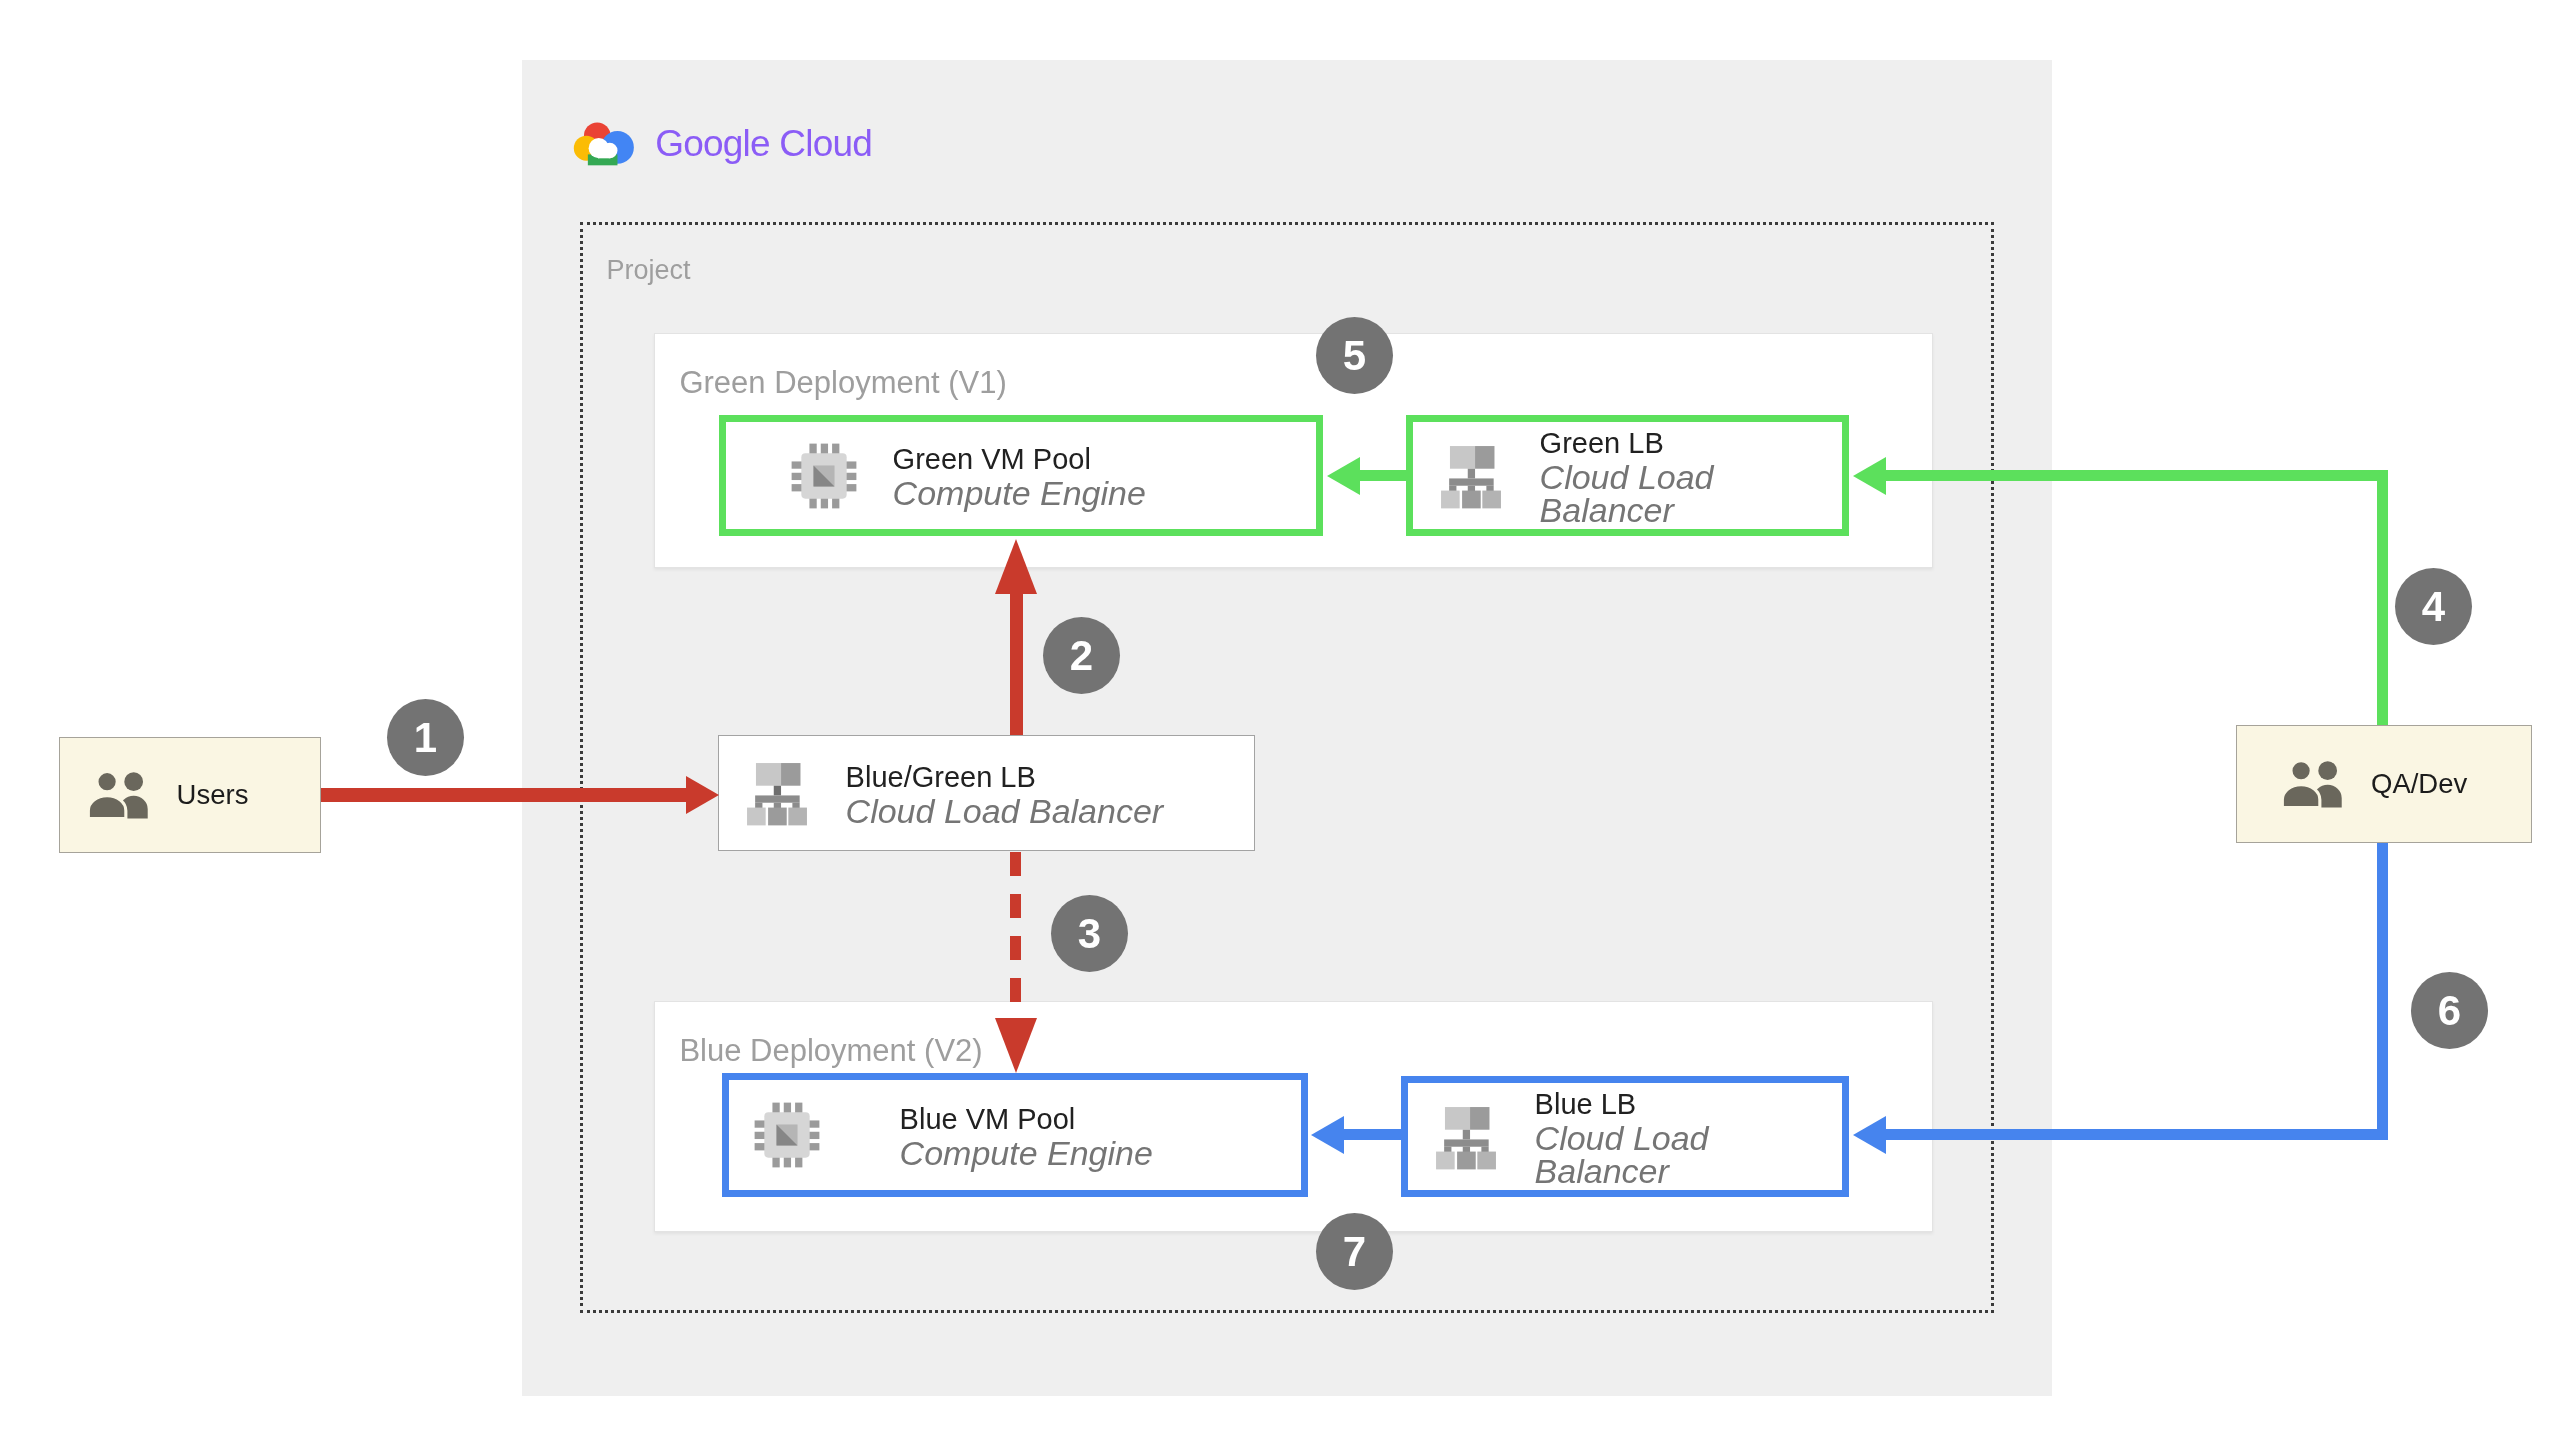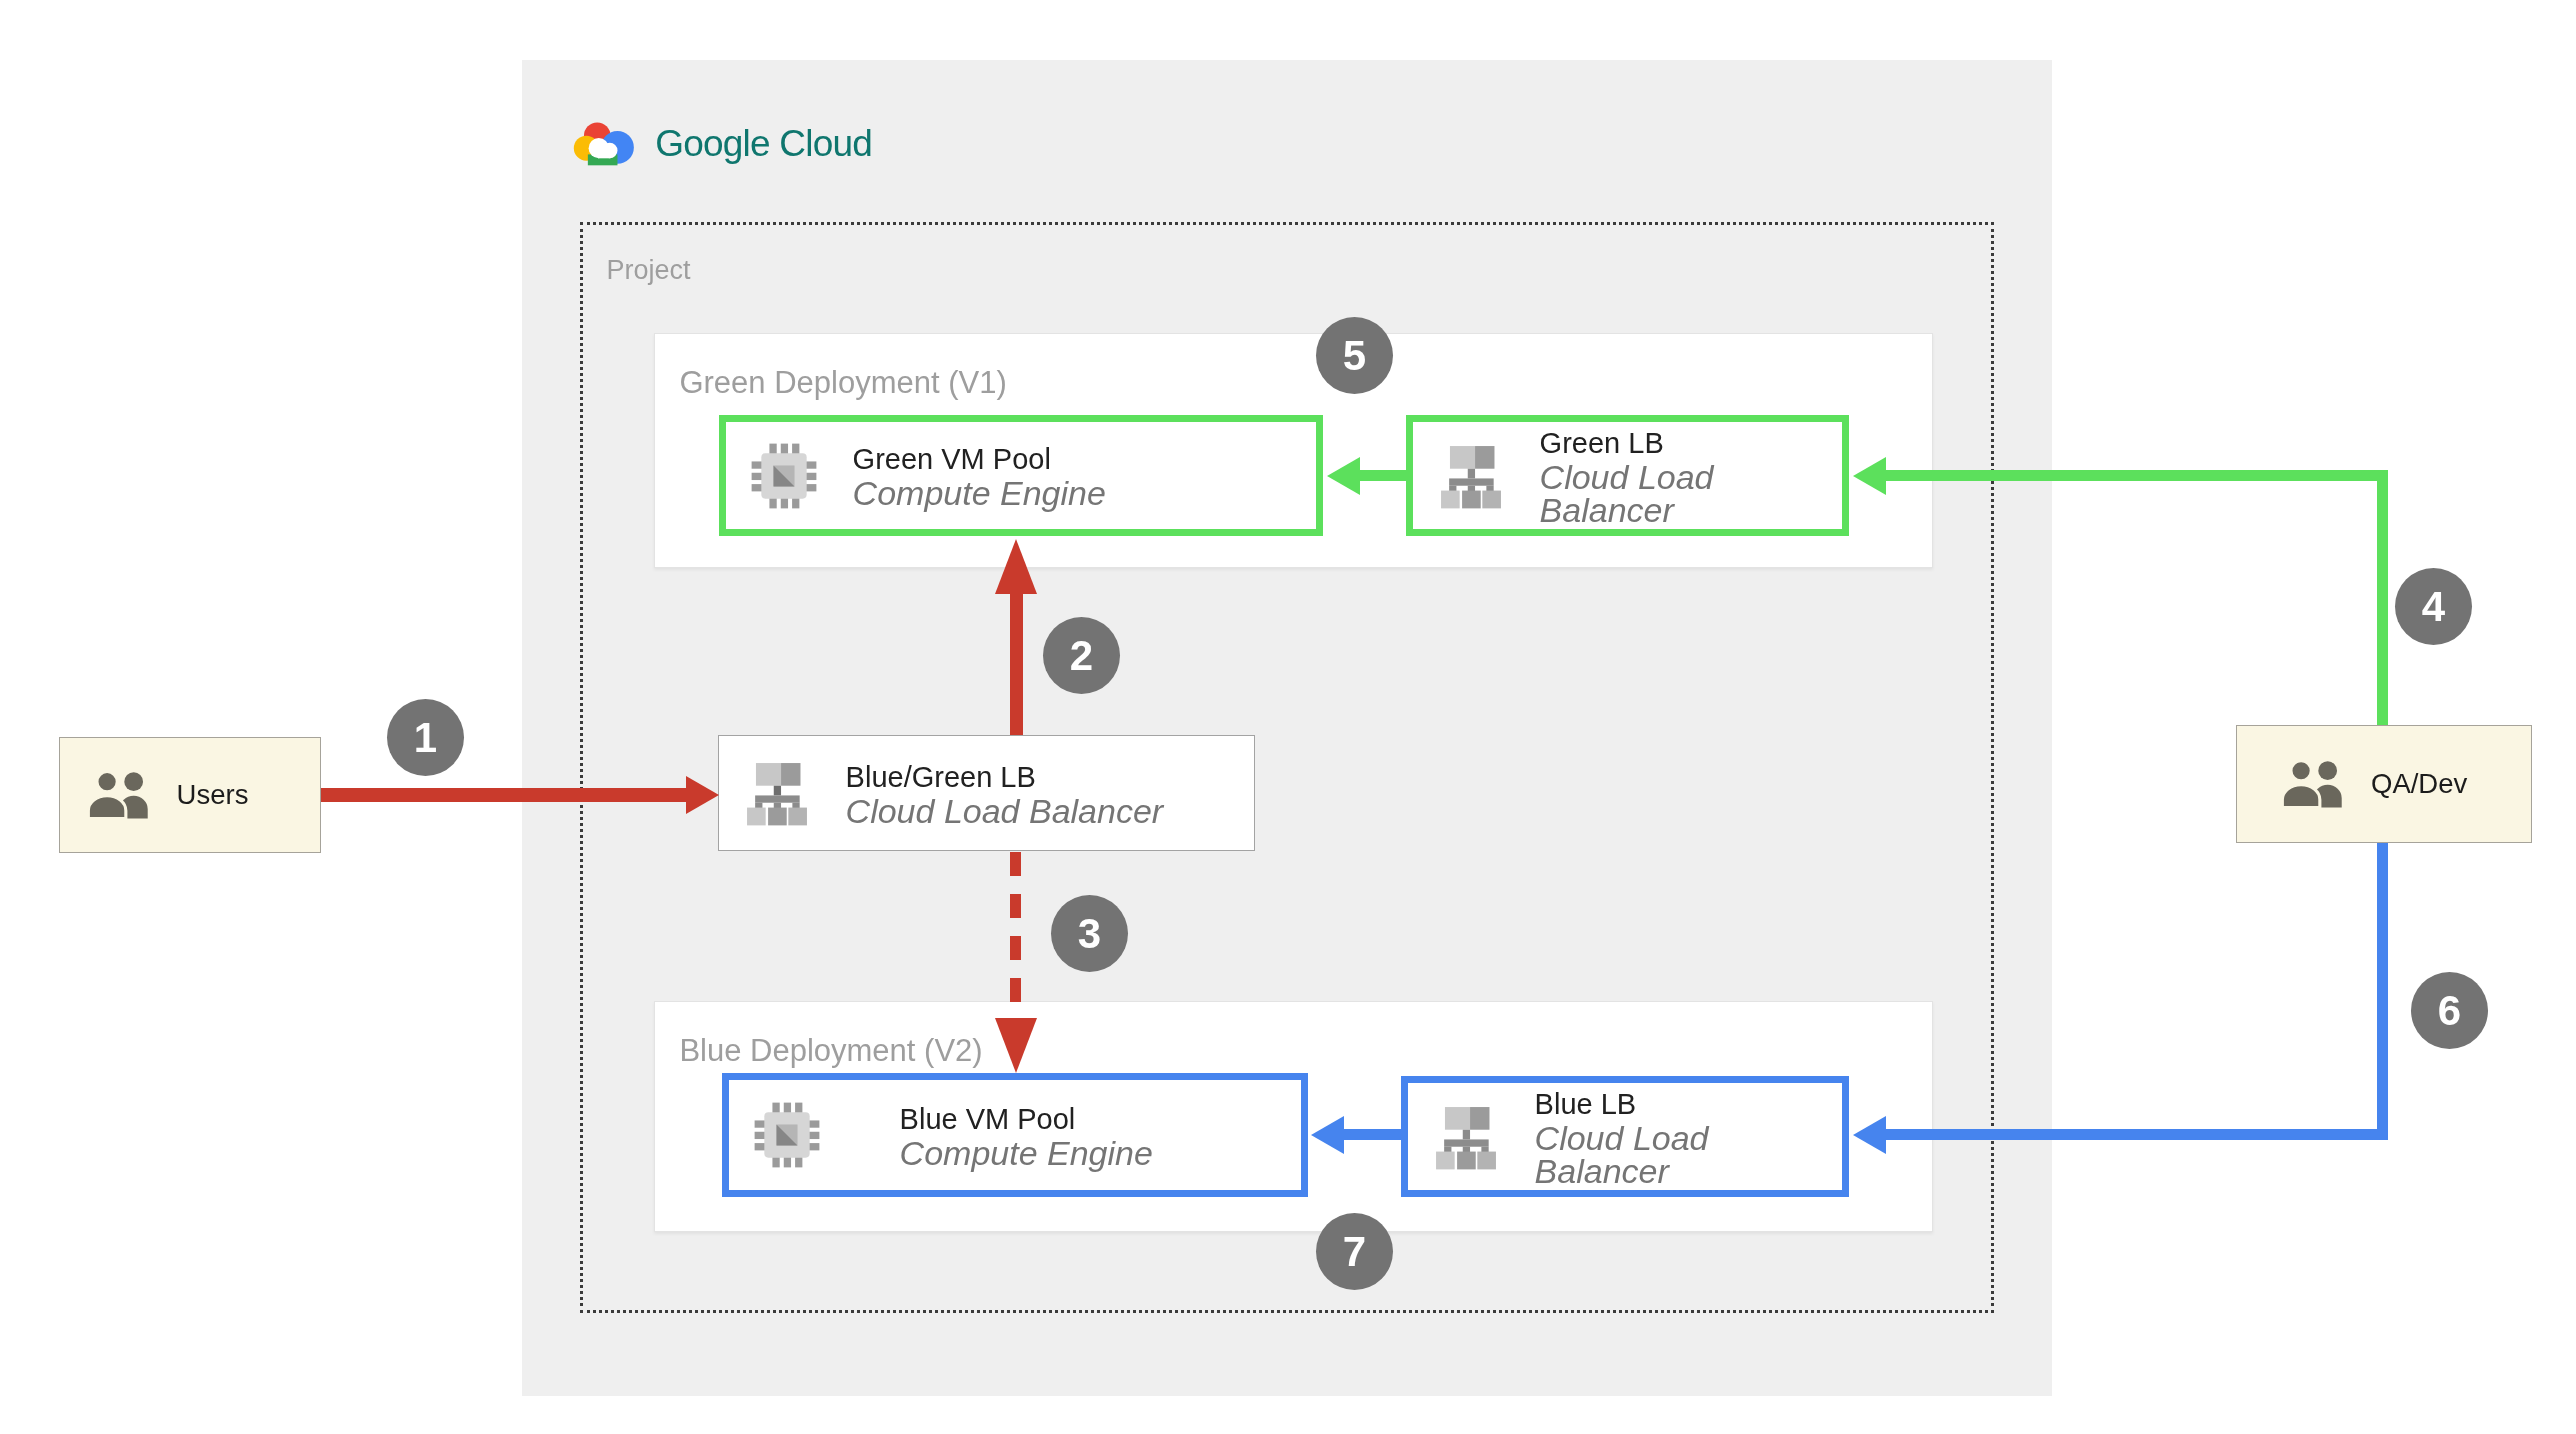--- a/index.html
+++ b/index.html
@@ -2,38 +2,38 @@
 <html style="--panel-bg: #efefef; --green: #5ce05c; --blue: #4684ee; --red: #c93a2c; --badge: #737373; --actor-bg: #faf6e3; --label-gray: #9e9e9e; --subtitle-gray: #757575; --title-dark: #212121;font-size:12.6px"><head>
 <meta charset="utf-8">
 <style>
   html,body{margin:0;padding:0;background:#ffffff;}
   .canvas{position:relative;width:2576px;height:1434px;background:#ffffff;overflow:hidden;
           font-family:"Liberation Sans", sans-serif;}
   .gray-panel{position:absolute;left:522px;top:60px;width:1530px;height:1336px;background:var(--panel-bg);z-index:1;}
 
   
   .logo{position:absolute;left:572px;top:116px;height:55px;display:flex;align-items:center;gap:17.3px;z-index:2;}
-  .logo-text{font-size:37px;color:#0f766e;letter-spacing:-0.8px;}
+  .logo-text{font-size:37px;color:#8b5cf6;letter-spacing:-0.8px;}
 
   
   .project{position:absolute;left:580px;top:222px;width:1414px;height:1091px;border:3.1px dotted #3a3a3a;z-index:2;box-sizing:border-box;}
   .project-label{position:absolute;left:23.6px;top:30px;font-size:27px;color:var(--label-gray);}
 
   
   .deploy{position:absolute;background:#ffffff;border:0.8px solid #e3e3e3;box-shadow:0 1.6px 3.1px rgba(0,0,0,.06);z-index:2;box-sizing:border-box;}
   .deploy-green{left:654px;top:333px;width:1279px;height:235px;}
   .deploy-blue{left:654px;top:1001px;width:1279px;height:231px;}
   .deploy-label{position:absolute;left:24.4px;top:31px;font-size:31px;color:var(--label-gray);}
 
   
   .node{position:absolute;background:#ffffff;display:flex;align-items:center;z-index:2;box-sizing:border-box;}
   .node-green{border:7px solid var(--green);}
   .node-blue{border:7px solid var(--blue);}
   .node-plain{border:1.6px solid #a3a3a3;}
-  .n-green-vm{left:719px;top:415px;width:604px;height:121px;}
+  .n-green-vm{left:719px;top:415px;width:604px;height:121px;padding-left:40px;}
   .n-green-lb{left:1406px;top:415px;width:443px;height:121px;}
   .n-blue-vm{left:722px;top:1073px;width:586px;height:124px;gap:44px;}
   .n-blue-lb{left:1401px;top:1076px;width:448px;height:121px;}
   .n-bg-lb{left:718px;top:735px;width:537px;height:116px;}
   .node .icon{margin-left:23.6px;flex:0 0 auto;display:flex;}
   .node .txt{margin-left:35px;display:flex;flex-direction:column;}
   .node-title{font-size:29px;color:var(--title-dark);line-height:36px;}
   .node-sub{font-size:34px;color:var(--subtitle-gray);line-height:33px;font-style:italic;}
 
   

